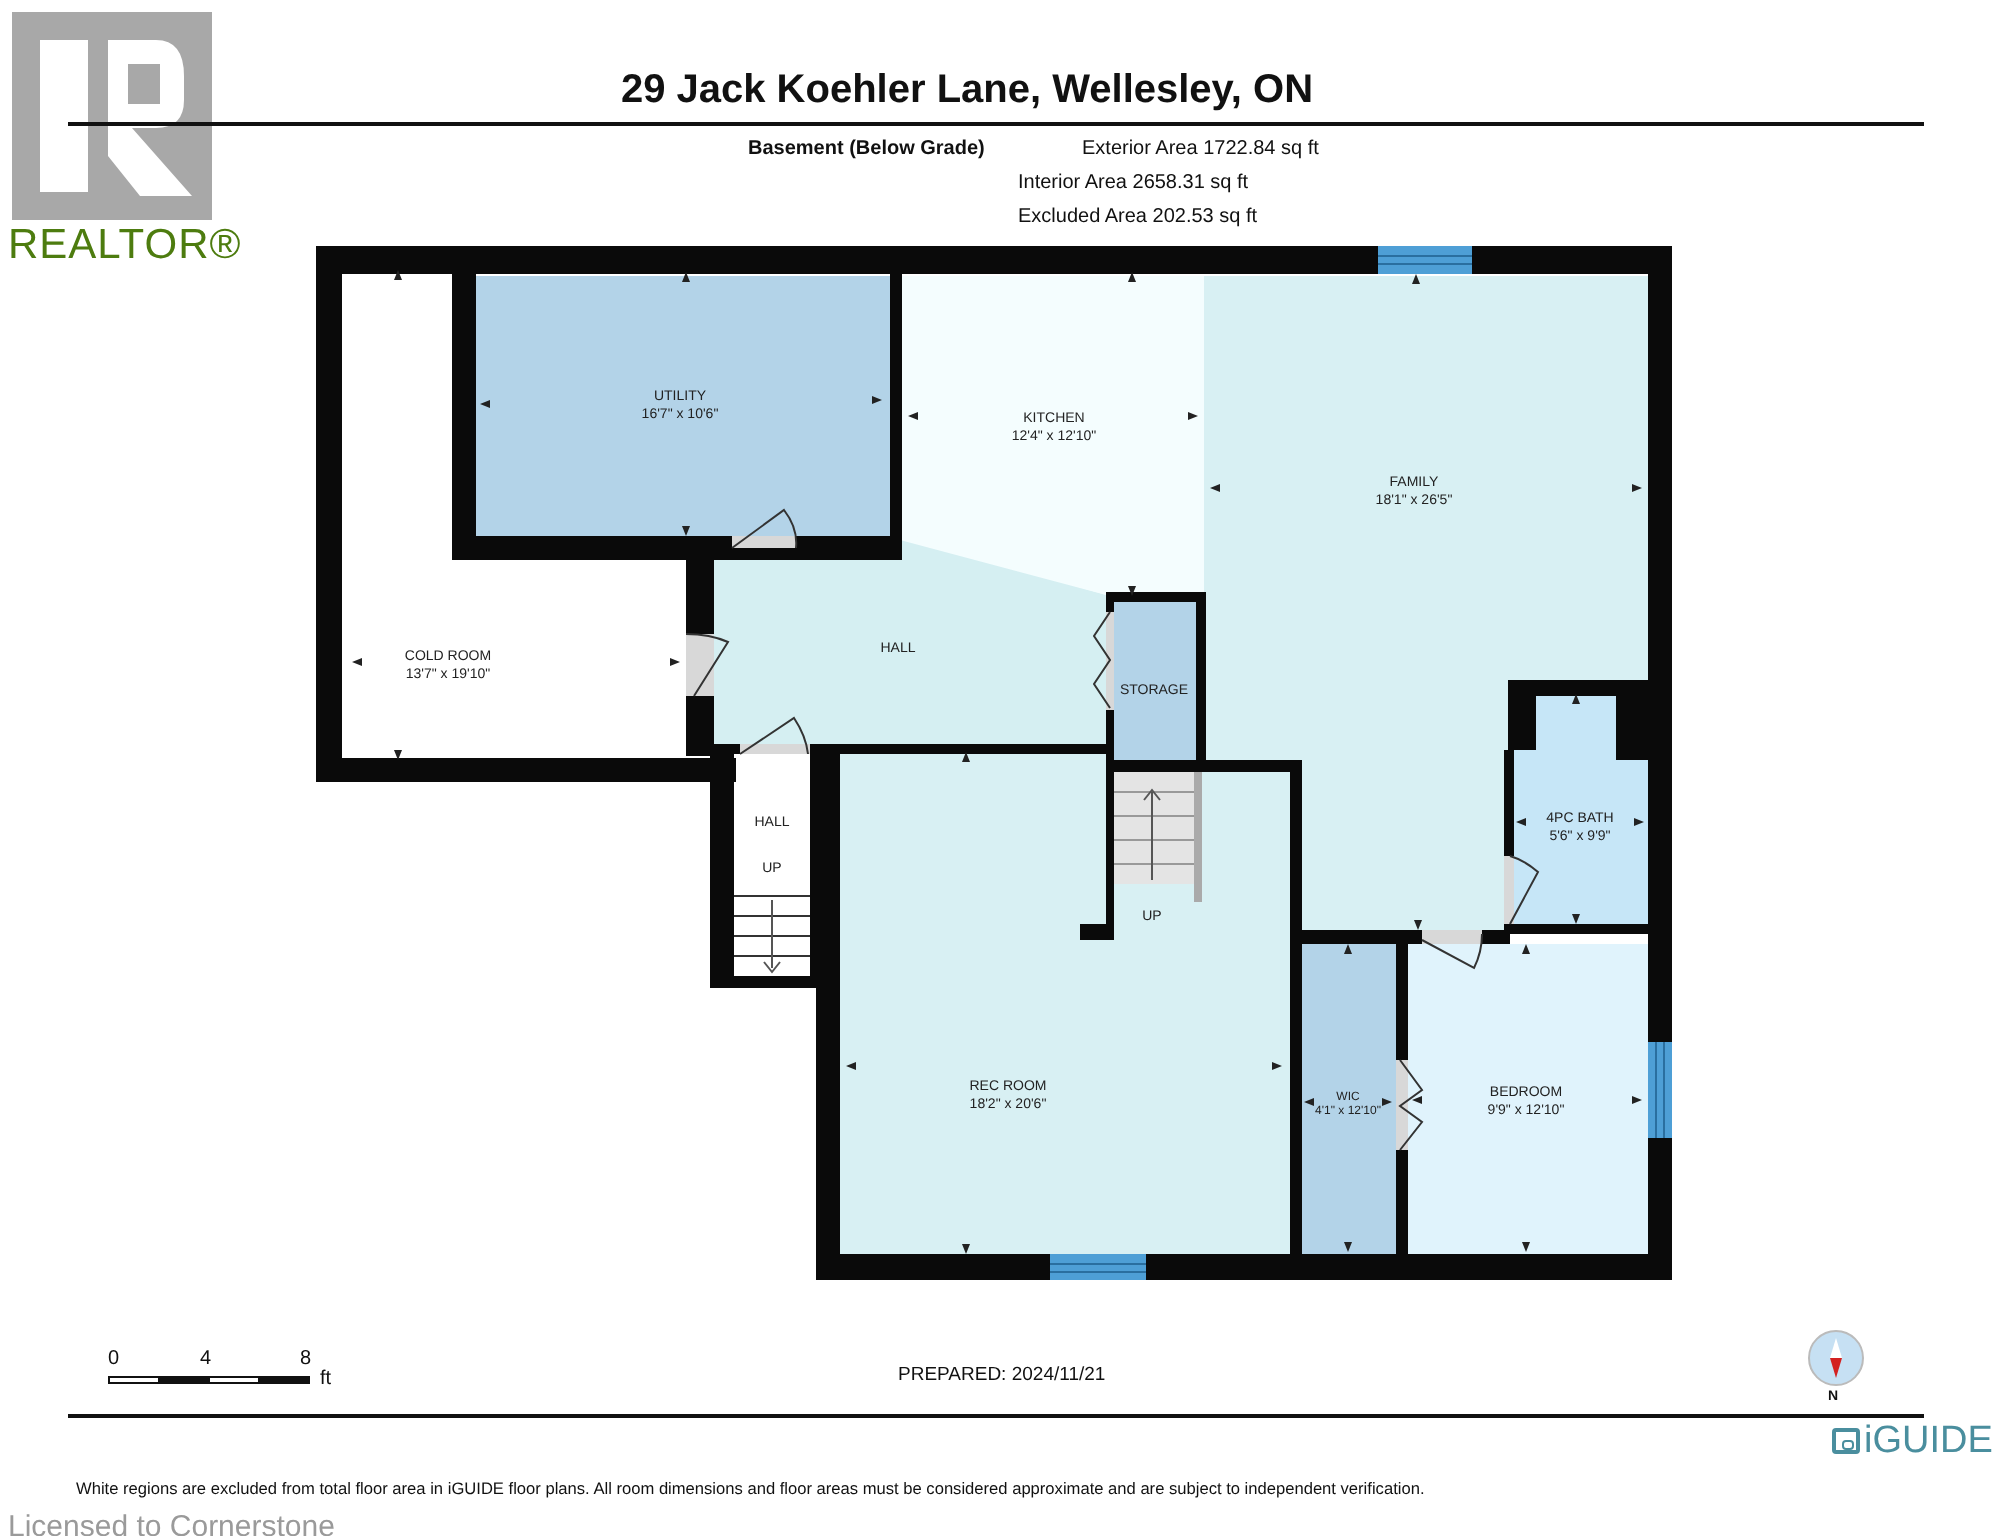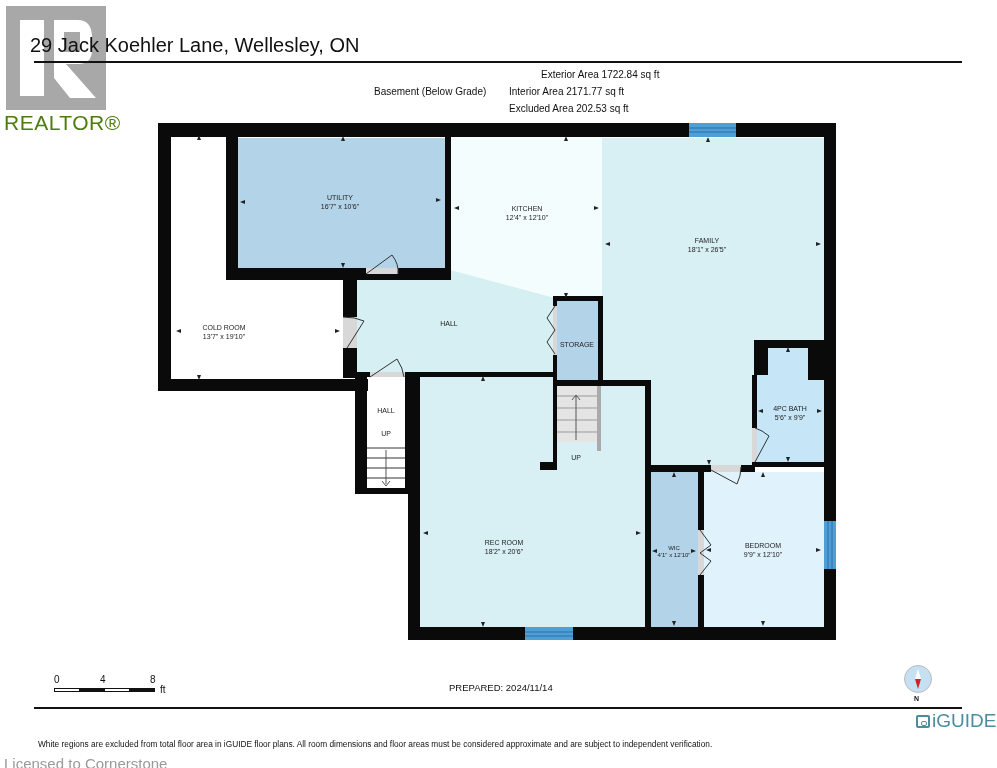--- a/index.html
+++ b/index.html
@@ -1,23 +1,23 @@
 <!DOCTYPE html>
 <html><head>
 <meta charset="utf-8">
 <style>
   html, body { margin: 0; padding: 0; background: #ffffff; }
   body { width: 997px; height: 768px; position: relative; overflow: hidden; font-family: "Liberation Sans", sans-serif; color: #111; }
   .abs { position: absolute; }
   .realtor-logo { left: 6px; top: 6px; width: 100px; height: 104px; }
   .realtor-box { position: absolute; left: 0; top: 0; width: 100px; height: 104px; background: #a8a8a8; }
   .realtor-text { left: 4px; top: 111px; font-size: 21px; color: #4d7c0f; letter-spacing: 0.5px; }
-  .title { left: 0; width: 937px; top: 34px; text-align: left; font-size: 20px; font-weight: normal; padding-left: 30px; box-sizing: border-box; }
+  .title { left: 0; width: 937px; top: 34px; text-align: center; font-size: 20px; font-weight: bold; padding-left: 30px; box-sizing: border-box; }
   .title-rule { left: 34px; top: 61px; width: 928px; height: 2px; background: #111; }
-  .area-label { left: 374px; top: 69px; font-size: 10px; font-weight: normal; margin-top: 17px; }
+  .area-label { left: 374px; top: 69px; font-size: 10px; font-weight: bold; }
   .area-line { left: 509px; font-size: 10px; }
   .plan { left: 0; top: 0; }
   .room-text { font-family: "Liberation Sans", sans-serif; font-size: 7px; fill: #222; text-anchor: middle; }
   .scale { left: 54px; top: 674px; }
   .scale-num { position: absolute; font-size: 10px; top: 0; }
   .scale-bar { position: absolute; top: 14px; height: 4px; border: 1px solid #111; box-sizing: border-box; }
   .scale-ft { position: absolute; left: 106px; top: 10px; font-size: 10px; }
   .prepared { left: 449px; top: 682px; font-size: 9.5px; }
   .footer-rule { left: 34px; top: 707px; width: 928px; height: 2px; background: #111; }
   .disclaimer { left: 38px; top: 716px; font-size: 8.3px; margin-top: 23px; }
@@ -39,21 +39,21 @@
       <rect x="58" y="26" width="16" height="20" fill="#a8a8a8"></rect>
     </svg>
   </div>
 </div>
 <div class="abs realtor-text">REALTOR®</div>
 
 <div class="abs title">29 Jack Koehler Lane, Wellesley, ON</div>
 <div class="abs title-rule"></div>
 <div class="abs area-label">Basement (Below Grade)</div>
 <div class="abs area-line" style="top:69px;padding-left:32px;">Exterior Area 1722.84 sq ft</div>
-<div class="abs area-line" style="top:86px;">Interior Area 2171.77 sq ft</div>
+<div class="abs area-line" style="top:86px;">Interior Area 2658.31 sq ft</div>
 <div class="abs area-line" style="top:103px;">Excluded Area 202.53 sq ft</div>
 
 <svg class="abs plan" width="997" height="768" viewBox="0 0 997 768">
 
   <rect x="170" y="136" width="70" height="244" fill="#ffffff"></rect>
   <rect x="170" y="270" width="175" height="110" fill="#ffffff"></rect>
   <rect x="238" y="138" width="207" height="130" fill="#b3d3e8"></rect>
   <rect x="450" y="138" width="152" height="162" fill="#f4fdfe"></rect>
   <polygon points="357,272 450,272 450,270 555,298 555,373 357,373" fill="#d5eff2"></polygon>
   <polygon points="357,272 450,268 555,298 555,270 450,268" fill="#f4fdfe"></polygon>
@@ -228,21 +228,21 @@
   <span class="scale-num" style="left:0;">0</span>
   <span class="scale-num" style="left:46px;">4</span>
   <span class="scale-num" style="left:96px;">8</span>
   <div class="scale-bar" style="left:0; width:26px; background:#fff;"></div>
   <div class="scale-bar" style="left:25px; width:26px; background:#111;"></div>
   <div class="scale-bar" style="left:50px; width:26px; background:#fff;"></div>
   <div class="scale-bar" style="left:75px; width:26px; background:#111;"></div>
   <span class="scale-ft">ft</span>
 </div>
 
-<div class="abs prepared">PREPARED: 2024/11/14</div>
+<div class="abs prepared">PREPARED: 2024/11/21</div>
 
 <svg class="abs compass" viewBox="0 0 30 30">
   <circle cx="15" cy="15" r="13.5" fill="#c6e0f3" stroke="#bbb" stroke-width="1"></circle>
   <polygon points="15,5 12,15 18,15" fill="#ffffff"></polygon>
   <polygon points="12,15 18,15 15,25" fill="#d32020"></polygon>
 </svg>
 <div class="abs compass-n">N</div>
 
 <div class="abs footer-rule"></div>
 <div class="abs disclaimer">White regions are excluded from total floor area in iGUIDE floor plans. All room dimensions and floor areas must be considered approximate and are subject to independent verification.</div>

